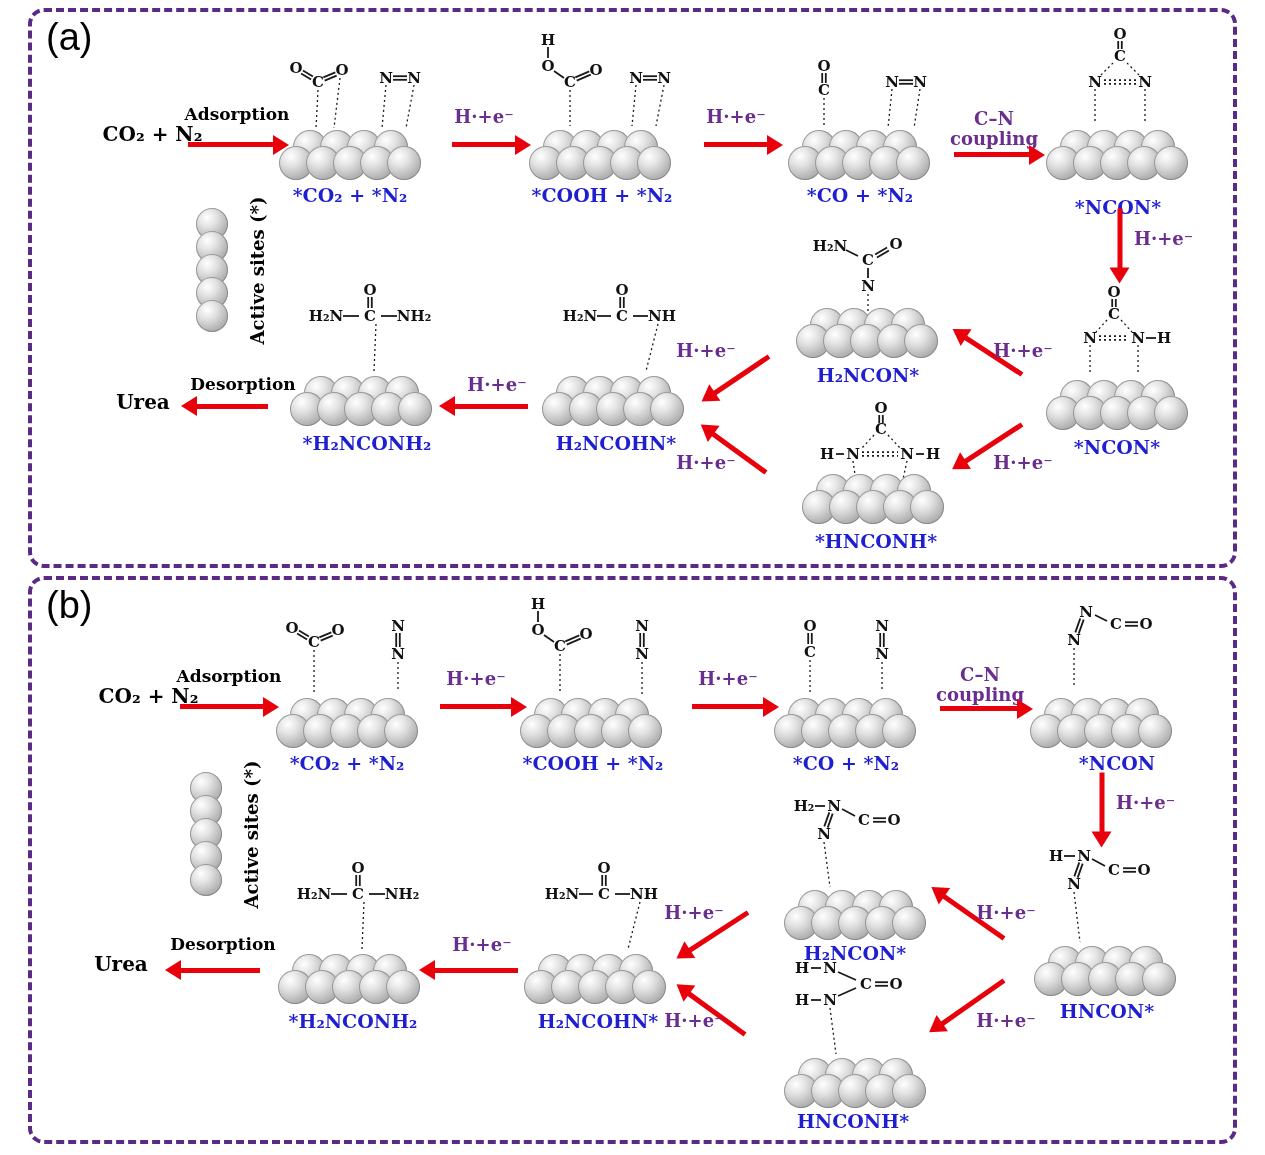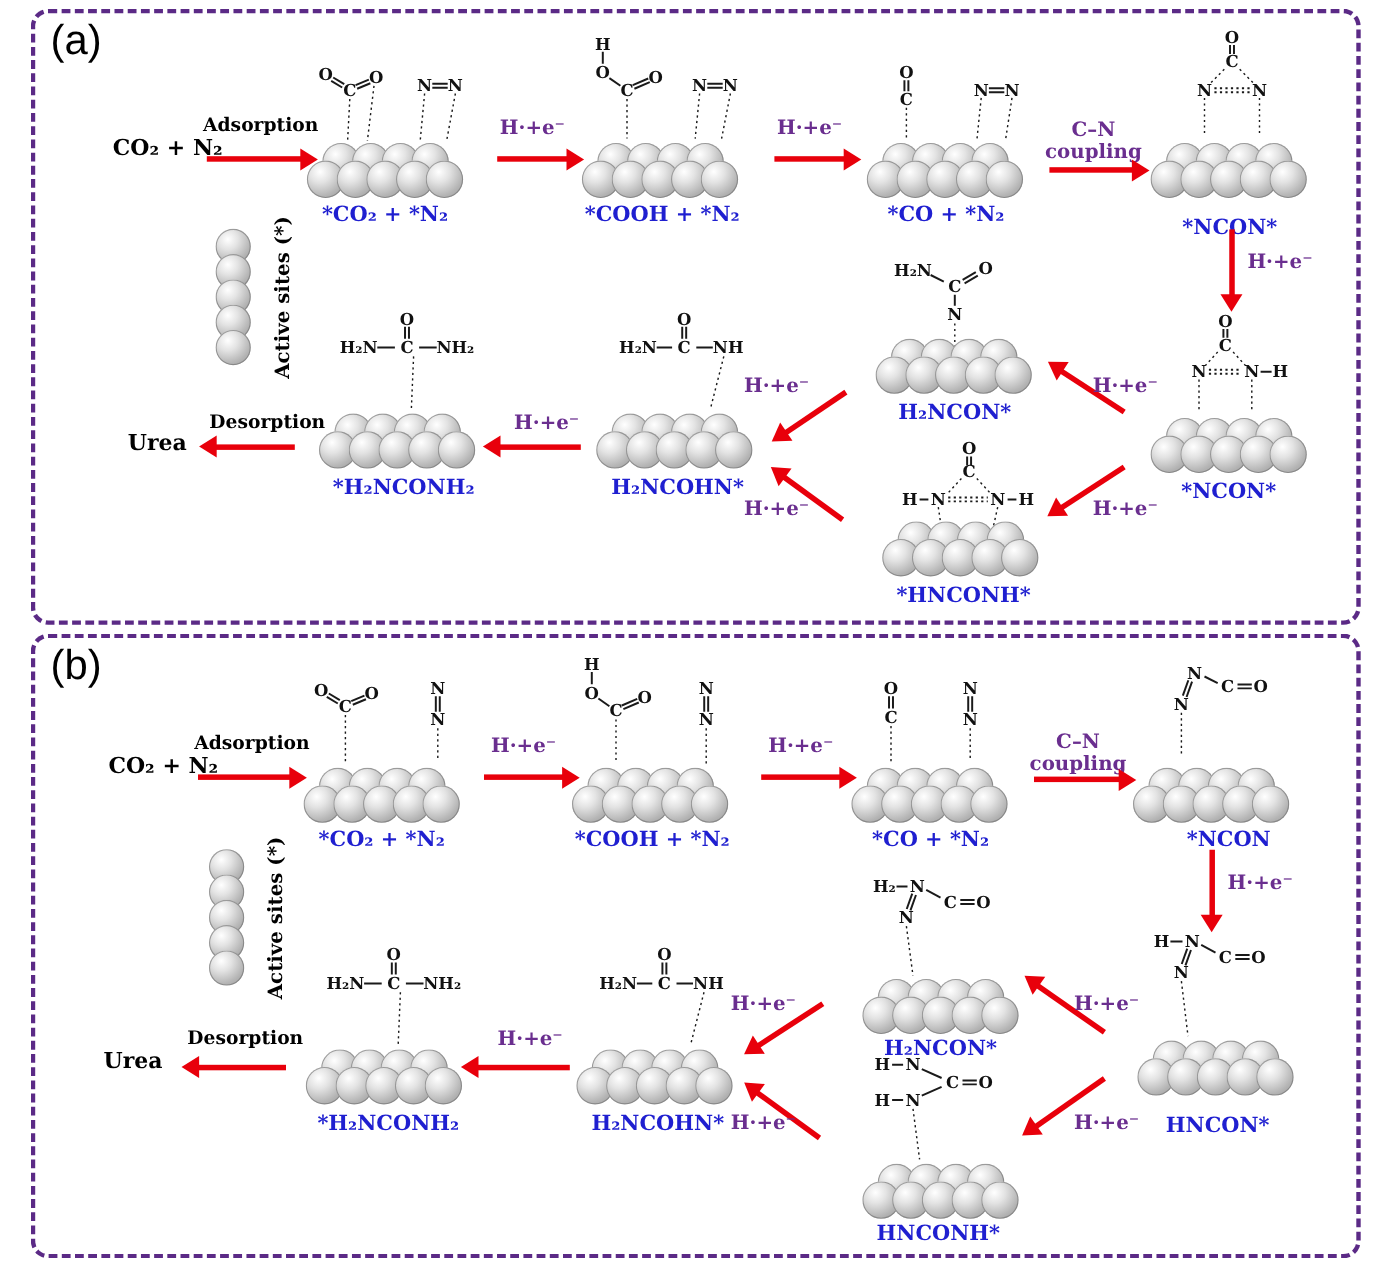--- a/index.html
+++ b/index.html
@@ -468,21 +468,21 @@
         <span class="sphere" style="left: 17.5px; top: 0px;"></span>
         <span class="sphere" style="left: 44.5px; top: 0px;"></span>
         <span class="sphere" style="left: 71.5px; top: 0px;"></span>
         <span class="sphere" style="left: 98.5px; top: 0px;"></span>
         <span class="sphere" style="left: 4px; top: 16px;"></span>
         <span class="sphere" style="left: 31px; top: 16px;"></span>
         <span class="sphere" style="left: 58px; top: 16px;"></span>
         <span class="sphere" style="left: 85px; top: 16px;"></span>
         <span class="sphere" style="left: 112px; top: 16px;"></span>
       </div>
-    <div class="sp" style="left:992px;top:432px;width:166px">HNCON*</div>
+    <div class="sp" style="left:992px;top:420px;width:166px">HNCON*</div>
 
     <div class="mol" style="left:742px;top:214px"><svg width="170" height="97" viewBox="0 0 170 97">
           <line x1="41" y1="12" x2="51" y2="12" stroke="#1a1a1a" stroke-width="1.8"></line>
           <line x1="55.30486455912929" y1="18.394594485403317" x2="50.30486455912929" y2="32.39459448540332" stroke="#1a1a1a" stroke-width="1.8"></line>
           <line x1="58.69513544087071" y1="19.605405514596683" x2="53.69513544087071" y2="33.60540551459668" stroke="#1a1a1a" stroke-width="1.8"></line>
           <line x1="68" y1="15" x2="81" y2="22" stroke="#1a1a1a" stroke-width="1.8"></line>
           <line x1="99" y1="27.8" x2="112" y2="27.8" stroke="#1a1a1a" stroke-width="1.8"></line>
           <line x1="99" y1="24.2" x2="112" y2="24.2" stroke="#1a1a1a" stroke-width="1.8"></line>
           <line x1="50" y1="48" x2="56" y2="93" stroke="#1a1a1a" stroke-width="1.3" stroke-dasharray="2,3"></line>
           <text x="30" y="12" text-anchor="middle" dominant-baseline="central" class="atom">H₂</text>

